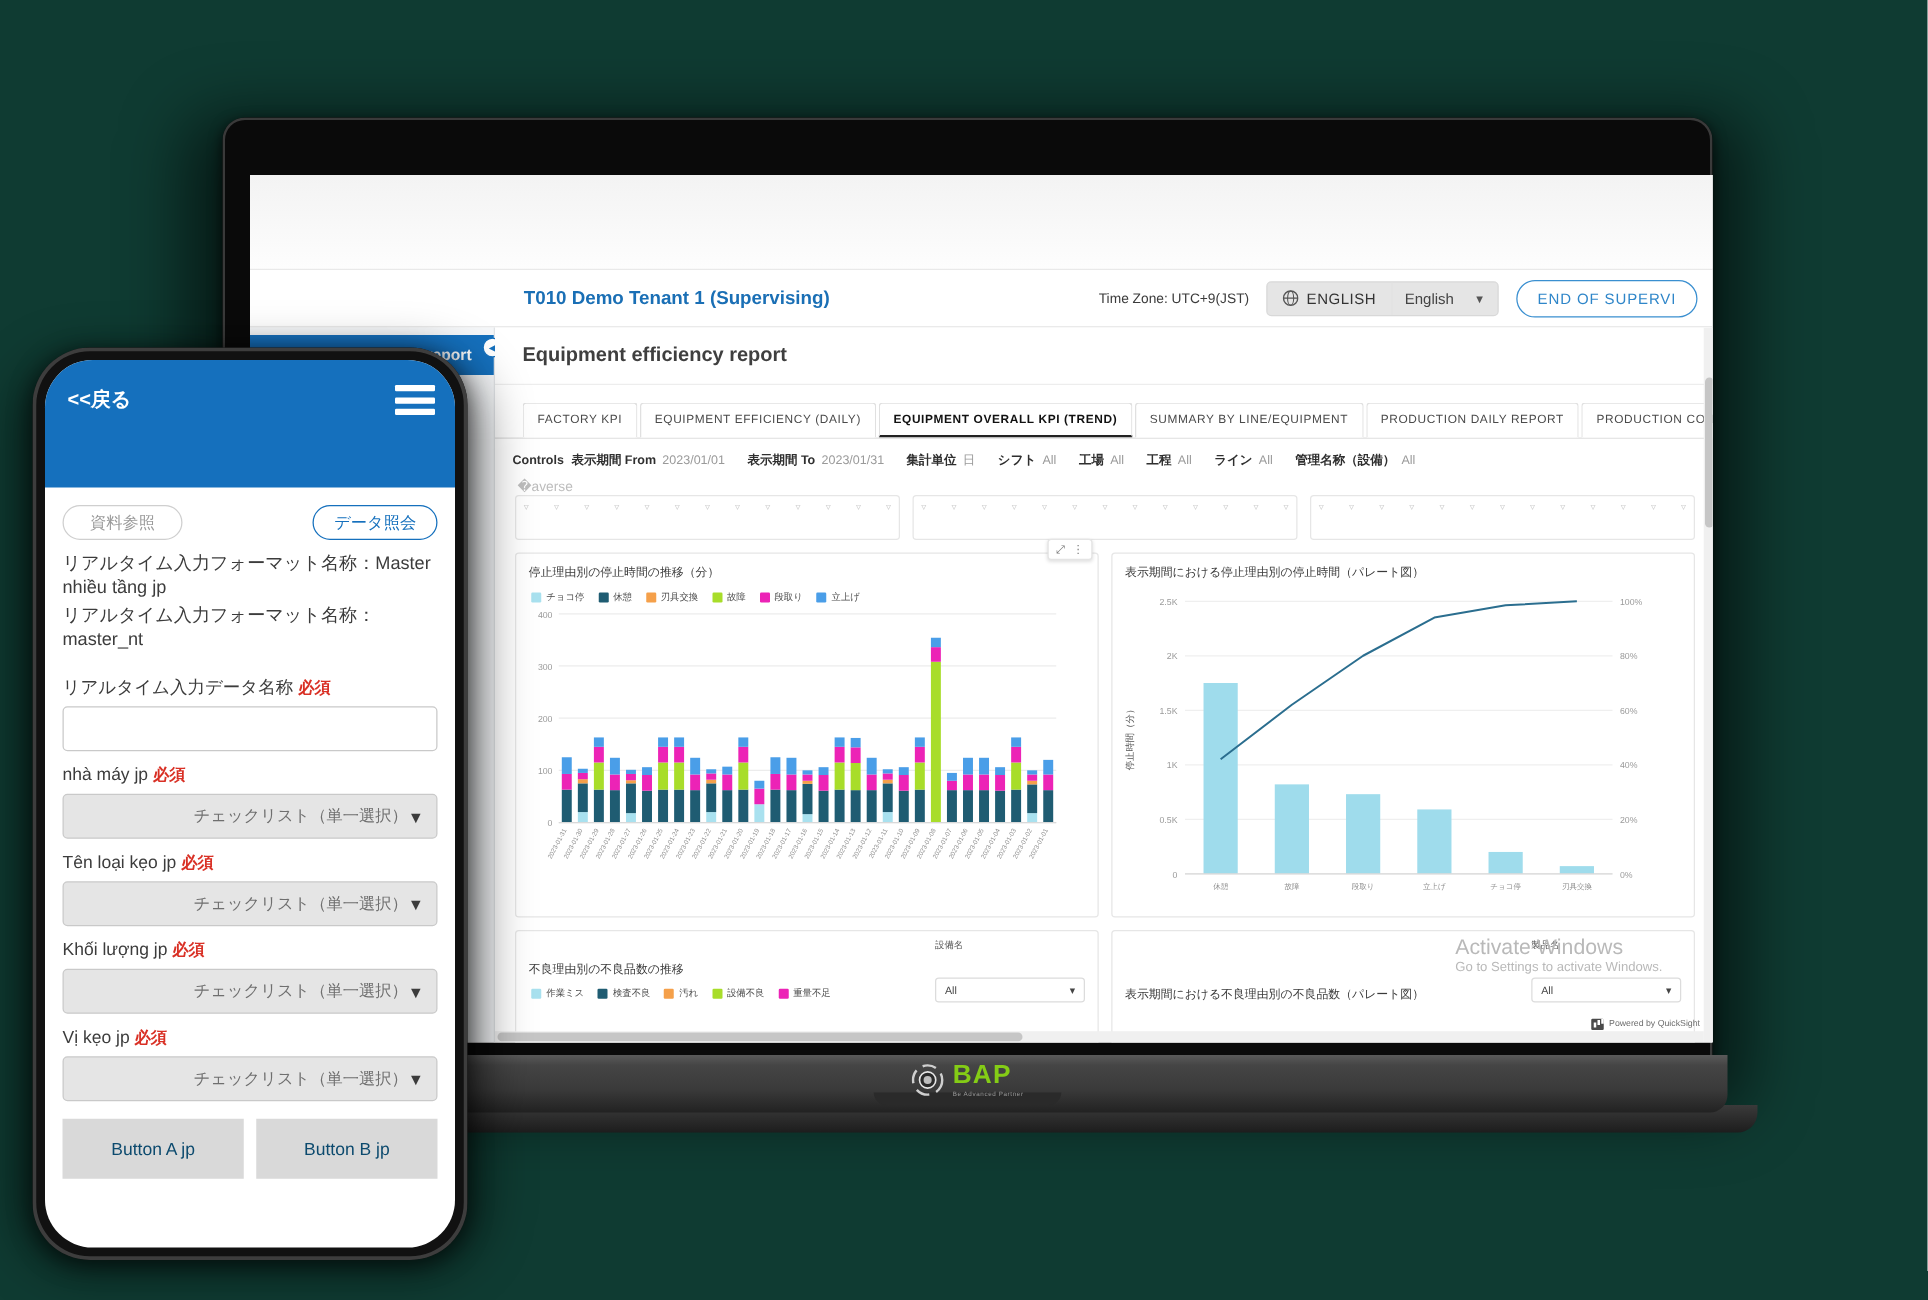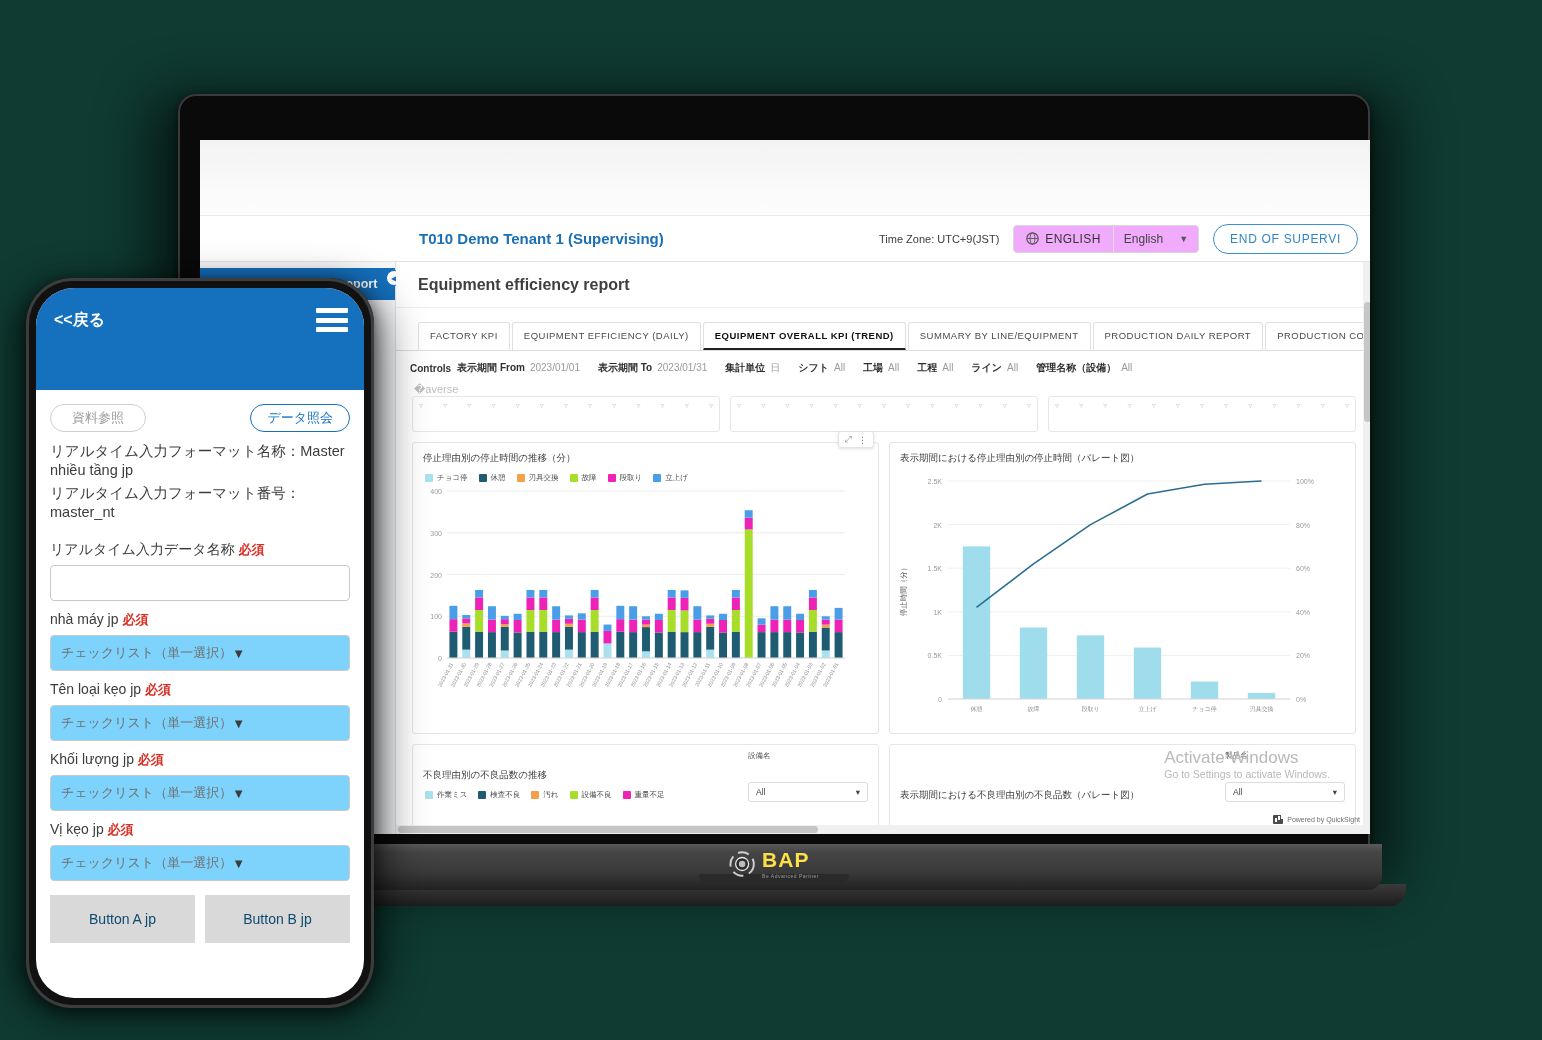--- a/index.html
+++ b/index.html
@@ -41,35 +41,35 @@
   .laptop-foot{
     position:absolute; left:-36px; top:792px; width:1264px; height:22px;
     background:linear-gradient(180deg,#3a3a3a,#1d1d1d);
     border-radius:0 0 16px 16px; filter:blur(.3px);
   }
   .bap-logo{
     position:absolute; left:50%; transform:translateX(-50%); top:757px;
     display:flex; align-items:center; gap:7px; z-index:5;
   }
   .bap-mark{ width:26px; height:26px; }
-  .bap-text{ color:#fde047; font-size:21px; font-weight:bold; letter-spacing:1px; line-height:1; }
+  .bap-text{ color:#84cc16; font-size:21px; font-weight:bold; letter-spacing:1px; line-height:1; }
   .bap-tag{ color:#9a9a9a; font-size:5px; letter-spacing:.5px; margin-top:2px; }
 
   
   .appchrome{ position:absolute; inset:0; background:#fff; }
   .fakebar{ height:76px; background:linear-gradient(180deg,#f3f3f3,#fdfdfd); border-bottom:1px solid #e9e9e9;}
 
   .apphdr{
     height:46px; background:#fff; border-bottom:1px solid #e3e3e3;
     display:flex; align-items:center; padding:0 14px; position:relative;
   }
   .tenant{ color:#1a6fb5; font-weight:bold; font-size:15px; margin-left:205px; }
   .hdr-right{ margin-left:auto; display:flex; align-items:center; gap:0px; }
   .tz{ font-size:11px; color:#3b3b3b; margin-right:14px; }
-  .langgrp{ display:flex; align-items:center; border:1px solid #d8d8d8; border-radius:4px; height:28px; overflow:hidden; background:#f0abfc;}
+  .langgrp{ display:flex; align-items:center; border:1px solid #d8d8d8; border-radius:4px; height:28px; overflow:hidden; background:#e5e5e5;}
   .langbtn{ display:flex; align-items:center; gap:6px; padding:0 12px; height:100%; font-size:12px; color:#333; letter-spacing:.4px;}
   .globe{ width:13px; height:13px; }
   .langsel{ display:flex; align-items:center; gap:16px; padding:0 10px; height:100%; border-left:1px solid #e2e2e2; font-size:12px; color:#444;}
   .caret{ font-size:9px; color:#555; }
   .endsup{
     margin-left:14px; height:30px; display:flex; align-items:center; padding:0 16px;
     border:1px solid #3a8fd0; border-radius:16px; color:#2f86c9; font-size:12px;
     letter-spacing:.7px; white-space:nowrap;
   }
 
@@ -157,22 +157,22 @@
     font-size:13px; padding:0 16px;
   }
   .ph-pill.gray{ border:1px solid #cfcfcf; color:#9b9b9b;}
   .ph-pill.blue{ border:1px solid #1570bd; color:#1570bd;}
   .ph-meta{ padding:4px 14px 0; font-size:14.5px; color:#3c3c3c; line-height:1.3;}
   .ph-form{ padding:10px 14px 0;}
   .fld-label{ font-size:14px; color:#3c3c3c; margin:10px 0 6px; }
   .req{ color:#d93025; font-weight:bold; font-size:13px; }
   .fld-input{ height:36px; border:1px solid #c9c9c9; border-radius:4px; background:#fff;}
   .fld-select{
-    height:36px; border:1px solid #c9c9c9; border-radius:4px; background:#7dd3fc;
-    display:flex; align-items:center; justify-content:flex-start; padding:0 10px;
+    height:36px; border:1px solid #c9c9c9; border-radius:4px; background:#e5e5e5;
+    display:flex; align-items:center; justify-content:flex-end; padding:0 10px;
     font-size:13px; color:#6f6f6f;
   }
   .fld-select .dc{ color:#3c3c3c; font-size:13px;}
   .ph-actions{ display:flex; gap:10px; padding:14px 14px 0;}
   .ph-action{
     flex:1; height:48px; background:#d9d9d9; color:#0c4a6e; font-size:14px;
     display:flex; align-items:center; justify-content:center;
   }
 </style>
 </head>
@@ -672,21 +672,21 @@
               <i></i>
             </div>
         </div>
 
         <div class="ph-btnrow">
           <div class="ph-pill gray">資料参照</div>
           <div class="ph-pill blue">データ照会</div>
         </div>
 
         <div class="ph-meta">リアルタイム入力フォーマット名称：Master nhiều tầng jp</div>
-        <div class="ph-meta">リアルタイム入力フォーマット番号：master_nt</div>
+        <div class="ph-meta">リアルタイム入力フォーマット名称：master_nt</div>
 
         <div class="ph-form">
 
           <div class="fld-label">
             <span>リアルタイム入力データ名称</span>
             <span class="req">必須</span>
           </div>
           <div class="fld-input"></div>
 
           <div class="fld-label">

